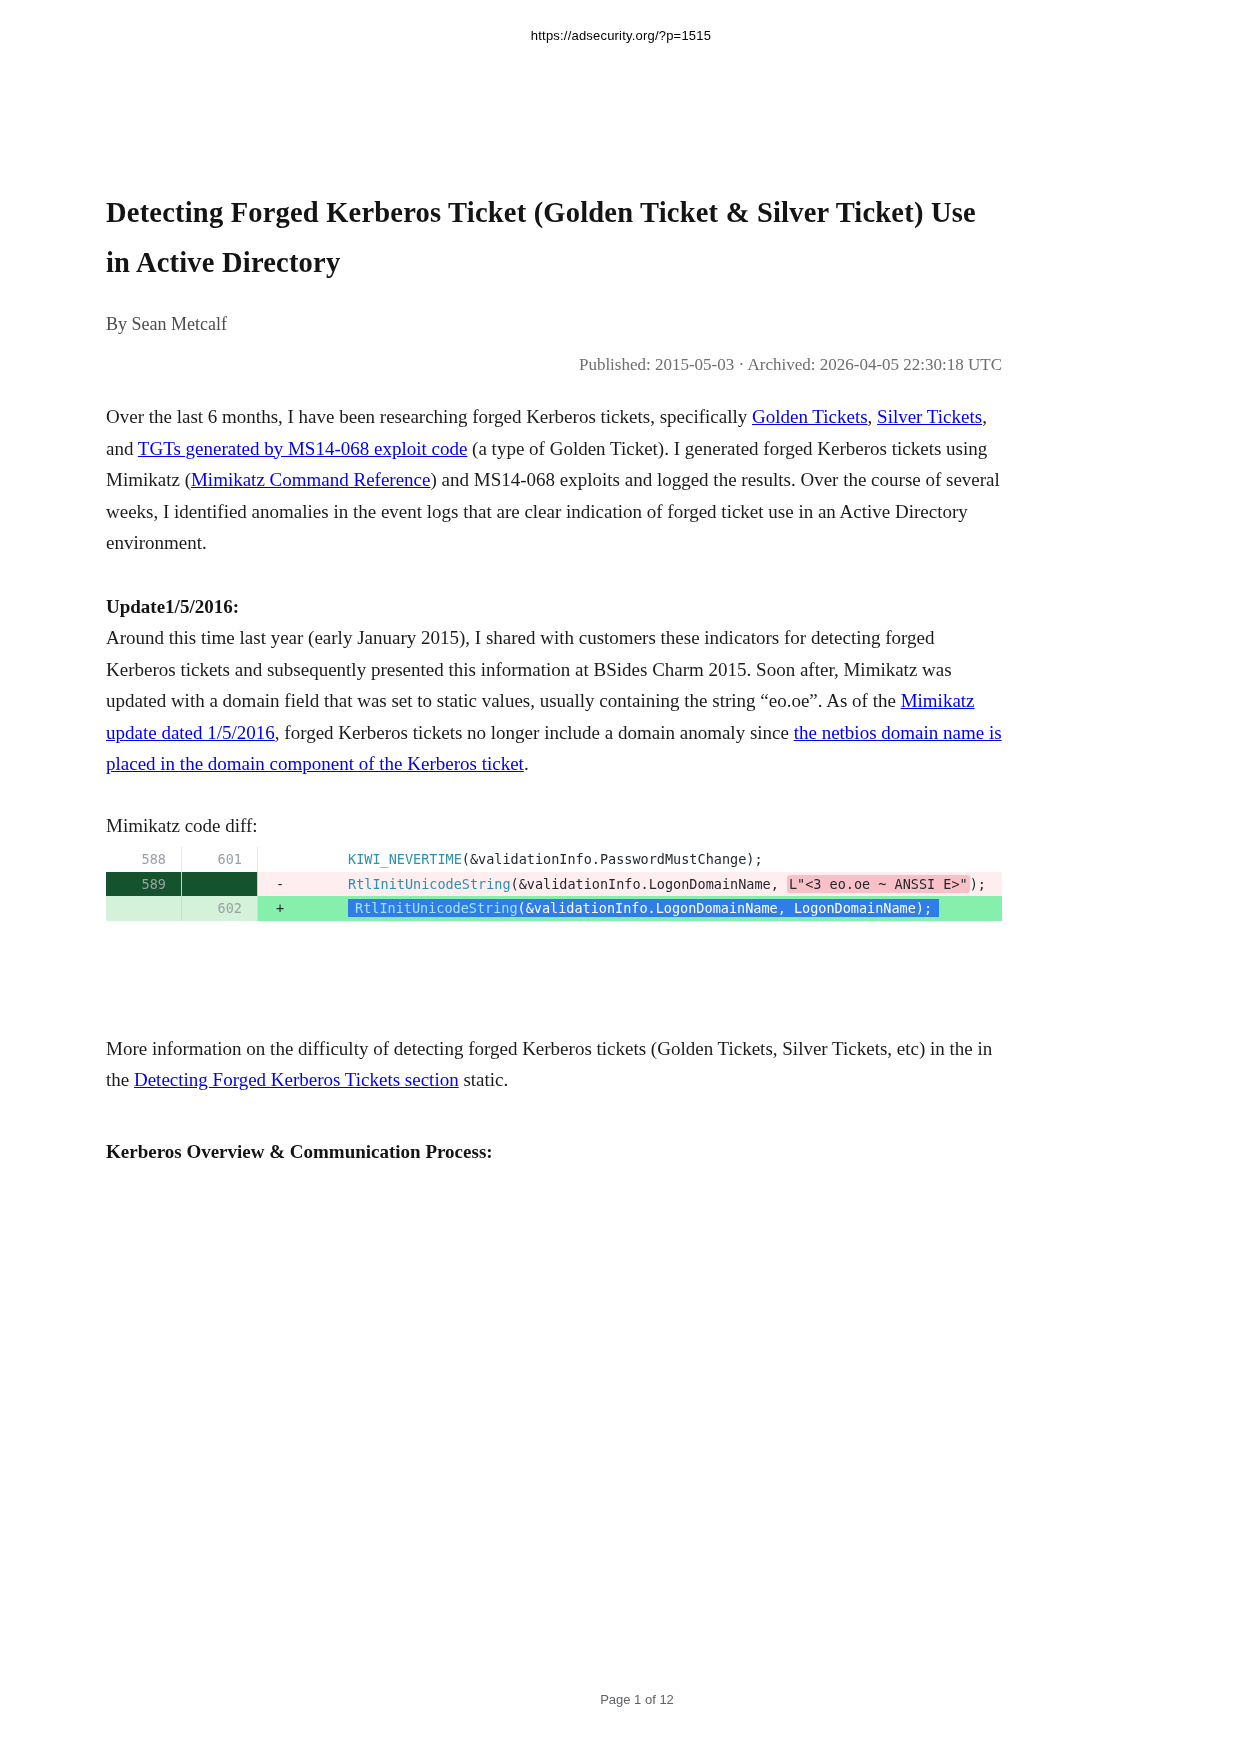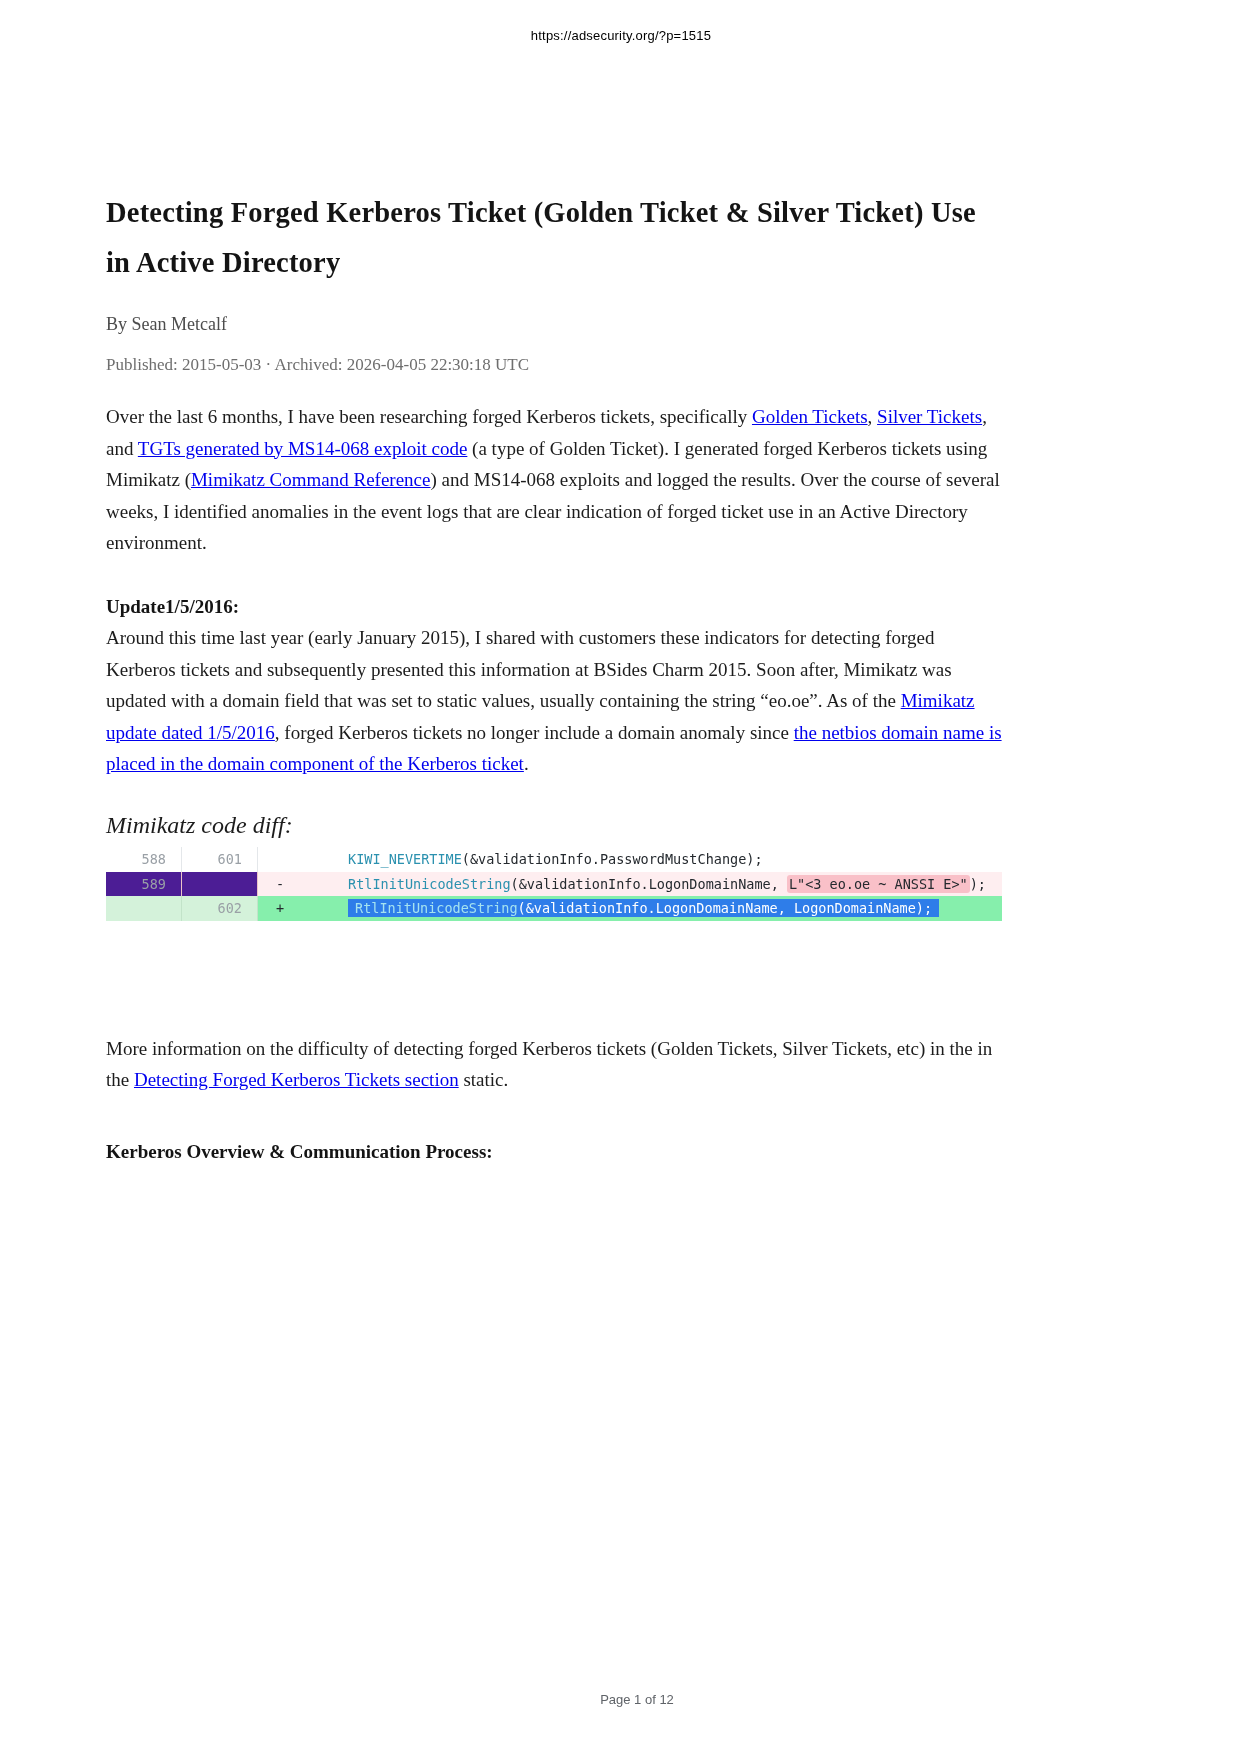--- a/index.html
+++ b/index.html
@@ -38,20 +38,21 @@
   }
   .byline {
     margin-top: 26px;
     font-size: 18px;
     color: #4d4d4d;
   }
   .published {
     margin-top: 20px;
     font-size: 17px;
     color: #6e6e6e;
+    text-align: right;
   }
   p.body-para {
     margin: 0;
     margin-top: 26px;
     font-size: 19px;
     line-height: 31.5px;
     color: #1c1c1c;
   }
   a.doc-link {
     color: #0000ee;
@@ -61,24 +62,23 @@
   .subhead {
     margin-top: 32px;
     font-size: 19px;
     font-weight: bold;
     color: #141414;
     line-height: 31.5px;
   }
   .subhead + p.body-para { margin-top: 0; }
   .code-label {
     margin-top: 30px;
-    font-size: 24px;
+    font-size: 19px;
     color: #1c1c1c;
     line-height: 31.5px;
-    font-style: italic;
   }
   
   .diff {
     margin-top: 6px;
     width: 896px;
     font-family: "DejaVu Sans Mono", monospace;
     font-size: 13.5px;
     line-height: 24.6px;
   }
   .diff-row { display: flex; overflow: hidden; }
@@ -99,21 +99,21 @@
   }
   .diff .code {
     flex: 1;
     white-space: pre;
     padding-left: 46px;
     color: #24292e;
     overflow: hidden;
   }
   .diff .fn { color: #2b91af; }
   .row-del { background: #feeef0; }
-  .row-del .num { background: #4c1d95; border-right-color: #ecc4c8; }
+  .row-del .num { background: #14532d; border-right-color: #ecc4c8; }
   .row-add { background: #86efac; }
   .row-add .num { background: #d4f2da; border-right-color: #c2e3c9; }
   .del-highlight {
     background: #f9c0c8;
     border-radius: 3px;
     padding: 1px 2px;
     color: #24292e;
   }
   .selected-code {
     background: #2e7de9;

